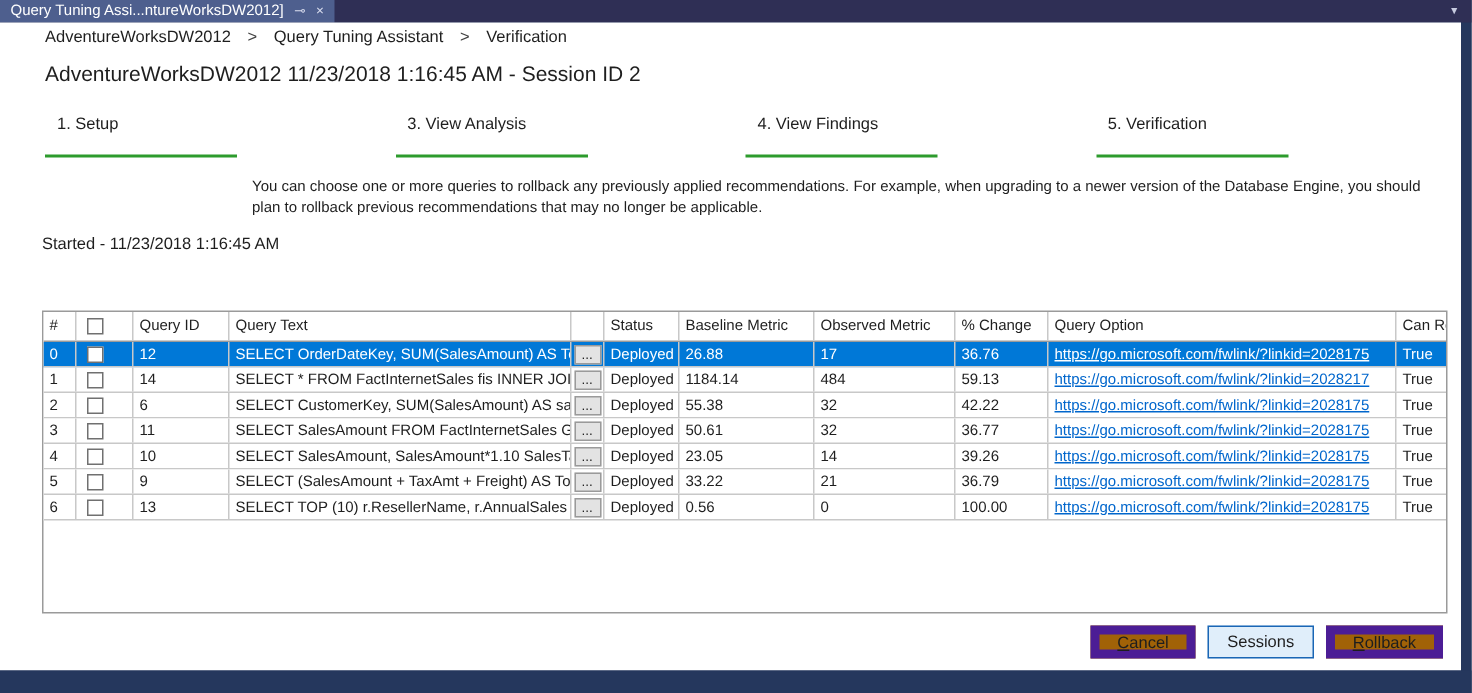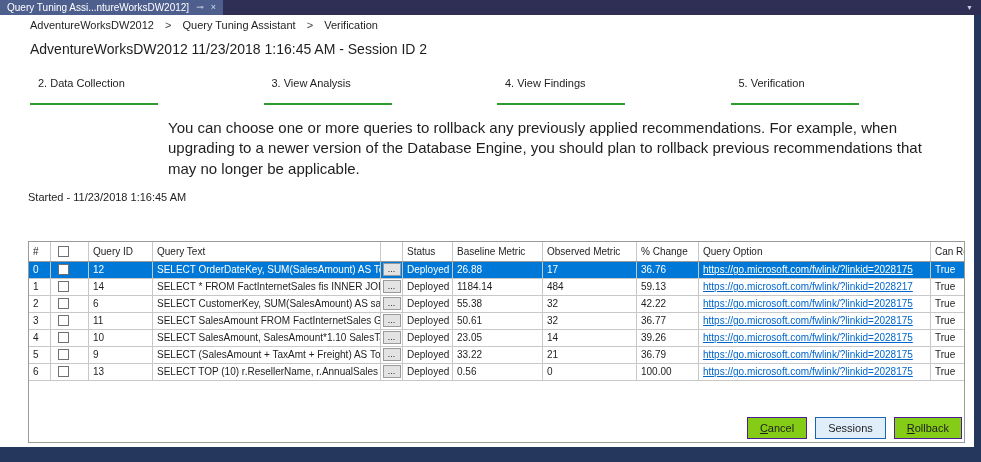--- a/index.html
+++ b/index.html
@@ -40,21 +40,21 @@
   .crumb-sep { margin: 0 8px; color: #444; }
 
   .session-header { margin: 8px 0 0 10px; font-size: 14px; color: #1e1e1e; }
 
   .steps { display: flex; margin: 20px 10px 0 10px; }
   .step { flex: 1; }
   .step-label { font-size: 11px; color: #1e1e1e; padding-left: 8px; }
   .step-underline { height: 2px; width: 55%; background: #2d9b2d; margin-top: 14px; }
 
   .description {
-    margin: 13px 20px 12px 148px; font-size: 15px; line-height: 1.35; color: #1e1e1e;
+    margin: 13px 20px 12px 148px; font-size: 10px; line-height: 1.35; color: #1e1e1e;
   }
 
   .started-label { margin: 10px 0 0 8px; font-size: 11px; color: #1e1e1e; }
 
   
   .grid {
     margin: 38px 9px 0 8px; height: 202px;
     border: 1px solid #9a9a9a; background: #fff;
     font-size: 10px; color: #1e1e1e; overflow: hidden;
   }
@@ -94,21 +94,21 @@
 
   .tr.selected { background: #0078d7; color: #ffffff; }
   .tr.selected .cell-link { color: #ffffff; }
 
   
   .footer-buttons {
     position: absolute; right: 12px; bottom: 8px; display: flex; gap: 8px;
   }
   .btn {
     min-width: 56px; height: 22px; padding: 0 12px;
-    background: #84cc16; border: 1px solid #4c1d95;
+    background: #a16207; border: 6px solid #4c1d95;
     font-size: 11px; color: #1e1e1e; cursor: pointer;
     font-family: "Liberation Sans", sans-serif;
   }
   .btn-default { background: #e0eefa; border: 1px solid #1a66b5; min-width: 70px; }
   .ak { text-decoration: underline; }
 
   
   .statusbar { position: absolute; left: 0; right: 0; bottom: 0; height: 15px; background: #25375d; }
 </style>
 </head>
@@ -132,21 +132,21 @@
       <span class="crumb-sep">&gt;</span>
       <span class="crumb">Query Tuning Assistant</span>
       <span class="crumb-sep">&gt;</span>
       <span class="crumb">Verification</span>
     </div>
 
     <div class="session-header">AdventureWorksDW2012 11/23/2018 1:16:45 AM - Session ID 2</div>
 
     <div class="steps">
       <div class="step">
-        <div class="step-label">2. Data Collection</div>
+        <div class="step-label">1. Setup</div>
         <div class="step-underline"></div>
       </div>
       <div class="step">
         <div class="step-label">3. View Analysis</div>
         <div class="step-underline"></div>
       </div>
       <div class="step">
         <div class="step-label">4. View Findings</div>
         <div class="step-underline"></div>
       </div>

